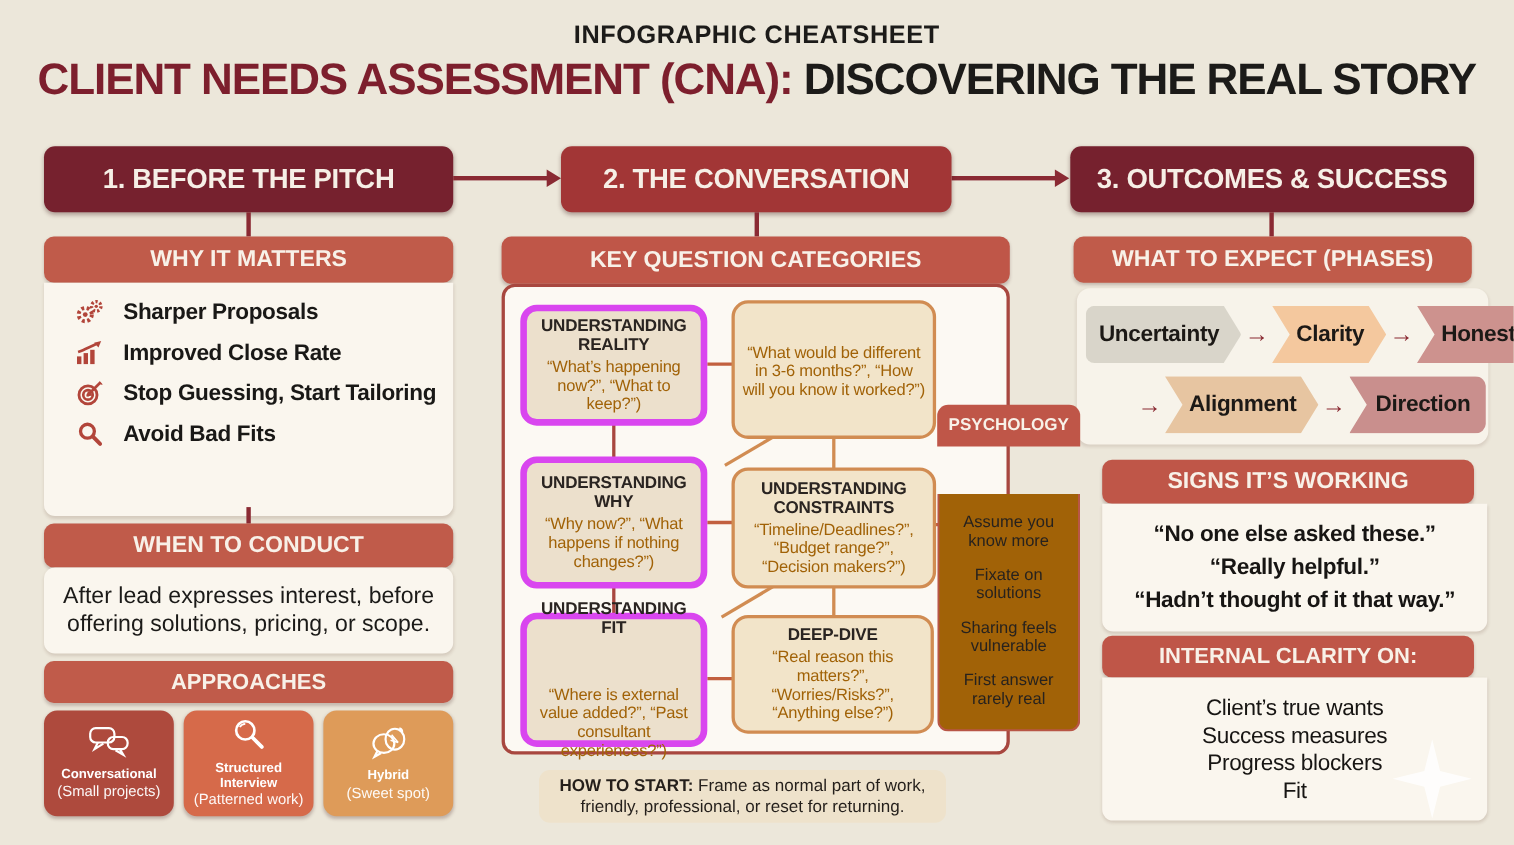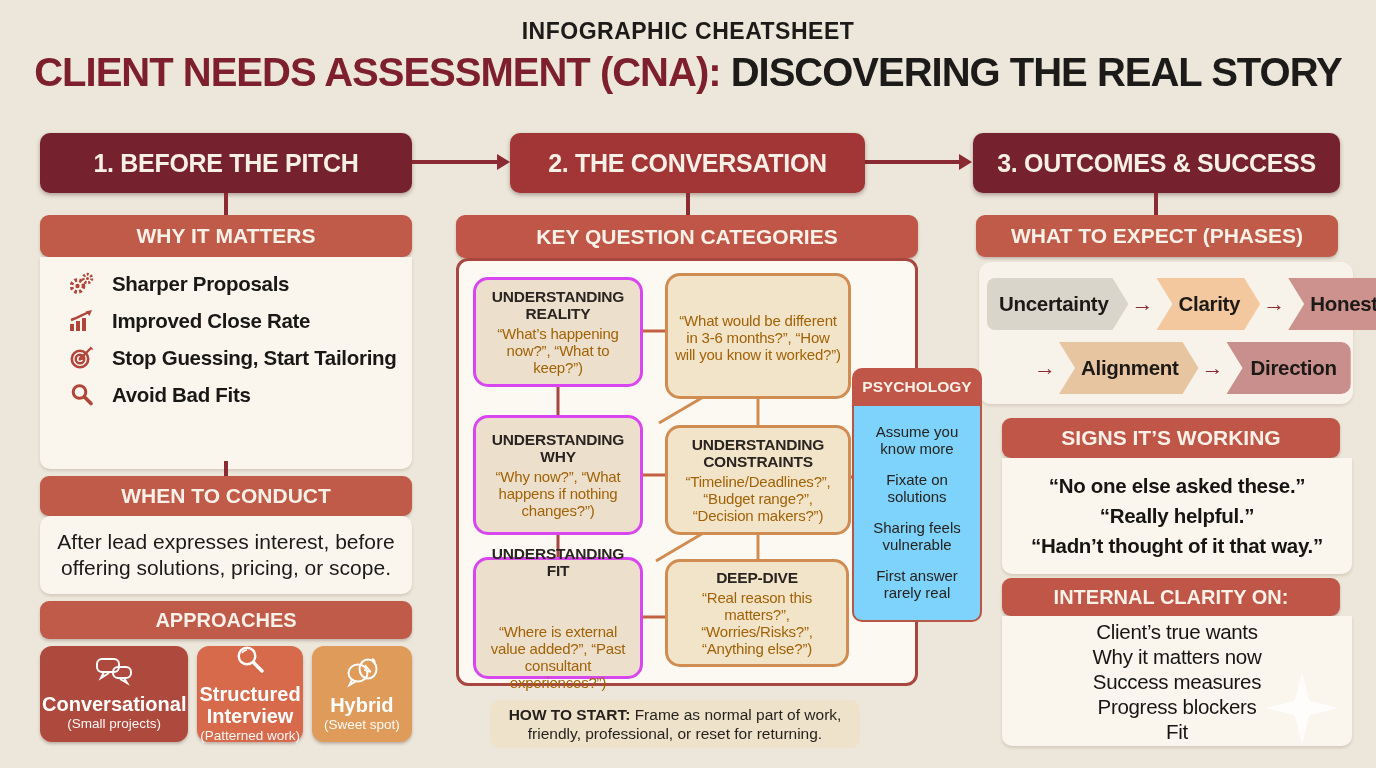--- a/index.html
+++ b/index.html
@@ -33,41 +33,41 @@
   .why-item{display:flex;align-items:center;gap:14px;height:37px;padding-left:24px;}
   .why-item .ic{width:34px;display:flex;justify-content:center;color:#b2453a;flex:none;}
   .why-item .lbl{font-size:20.5px;font-weight:bold;color:#191816;letter-spacing:-.3px;white-space:nowrap;}
   .when-panel{left:40px;top:516px;width:372px;height:78px;border-radius:10px;
     display:flex;align-items:center;justify-content:center;text-align:center;
     font-size:21px;color:#1b1a18;line-height:1.25;padding:0 14px;box-sizing:border-box;}
   .cards{left:40px;top:646px;width:372px;height:96px;display:flex;gap:9px;}
   .card{flex:1;border-radius:12px;display:flex;flex-direction:column;align-items:center;
     justify-content:center;gap:2px;color:#fff;text-align:center;padding:4px 2px;box-sizing:border-box;
     box-shadow:0 2px 3px rgba(60,20,20,.25);}
-  .card .cname{font-weight:bold;font-size:20px;line-height:1.1;}
+  .card .cname{font-weight:bold;font-size:12px;line-height:1.1;}
   .card .csub{font-size:13.5px;line-height:1.1;color:rgba(255,255,255,.95);}
   .card1{background:#ae4a3d;}
   .card2{background:#d66a4a;}
   .card3{background:#de9b59;}
   
   .qpanel{left:456px;top:258px;width:462px;height:428px;background:#fcf9f3;
     border:3px solid #a8473f;border-radius:12px;box-sizing:border-box;}
   .qbox{position:absolute;border-radius:15px;box-sizing:border-box;text-align:center;
     padding:7px 7px;display:flex;flex-direction:column;justify-content:center;z-index:2;}
   .qbox .qt{font-weight:bold;font-size:15.5px;color:#2a2421;line-height:1.12;letter-spacing:-.2px;}
   .qbox .qq{font-size:15px;color:#a16207;line-height:1.14;margin-top:3px;letter-spacing:-.2px;}
-  .qred{border:3px solid #d946ef;background:#ece0cc;}
+  .qred{border:6px solid #d946ef;background:#ece0cc;}
   .qorange{border:3px solid #d18c52;background:#f2e4c9;}
   .connectors{position:absolute;left:0;top:0;z-index:1;}
   .psych{left:852px;top:368px;width:130px;z-index:5;}
   .psych-head{height:38px;background:#bf5648;border-radius:10px 10px 0 0;display:flex;
     align-items:center;justify-content:center;color:#f8f1e8;font-weight:bold;font-size:15.5px;}
-  .psych-body{height:216px;background:#7dd3fc;border:2px solid #b85646;border-top:none;
+  .psych-body{height:216px;background:#a16207;border:2px solid #b85646;border-top:none;
     border-radius:0 0 10px 10px;display:flex;flex-direction:column;justify-content:space-evenly;
-    text-align:center;font-size:15px;color:#27221e;line-height:1.12;padding:4px 4px;box-sizing:border-box;}
+    text-align:center;font-size:15px;color:#27221e;line-height:1.12;padding:4px 4px;box-sizing:border-box;margin-top:43px;}
   .howto{left:490px;top:700px;width:370px;height:48px;background:#eee2cb;border-radius:10px;
     display:flex;align-items:center;justify-content:center;text-align:center;font-size:15.5px;
     color:#241f1b;line-height:1.25;padding:0 10px;box-sizing:border-box;}
   
   .phase-panel{left:979px;top:262px;width:374px;height:142px;background:#f7f3ea;border-radius:12px;
     box-shadow:0 2px 3px rgba(80,40,30,.12);}
   .phase-row{position:absolute;display:flex;align-items:center;}
   .chev{height:52px;display:flex;align-items:center;justify-content:center;
     font-size:20.5px;font-weight:bold;color:#1c1916;letter-spacing:-.3px;}
   .chev-first{clip-path:polygon(0 0,calc(100% - 16px) 0,100% 50%,calc(100% - 16px) 100%,0 100%);
@@ -273,18 +273,17 @@
 <div class="abs sub-head" style="left:1002px;top:418px;width:338px;height:40px;background:#bf5648;">SIGNS IT’S WORKING</div>
 <div class="abs panel quote-panel">
   <div>“No one else asked these.”</div>
   <div>“Really helpful.”</div>
   <div>“Hadn’t thought of it that way.”</div>
 </div>
 
 <div class="abs sub-head" style="left:1002px;top:578px;width:338px;height:38px;background:#bf5648;font-size:20px;">INTERNAL CLARITY ON:</div>
 <div class="panel clarity-panel">
   <div>Client’s true wants</div>
-  <div>Why it matters now</div>
   <div>Success measures</div>
   <div>Progress blockers</div>
   <div>Fit</div>
   <div class="sparkle"></div>
 </div>
 
 </body></html>

